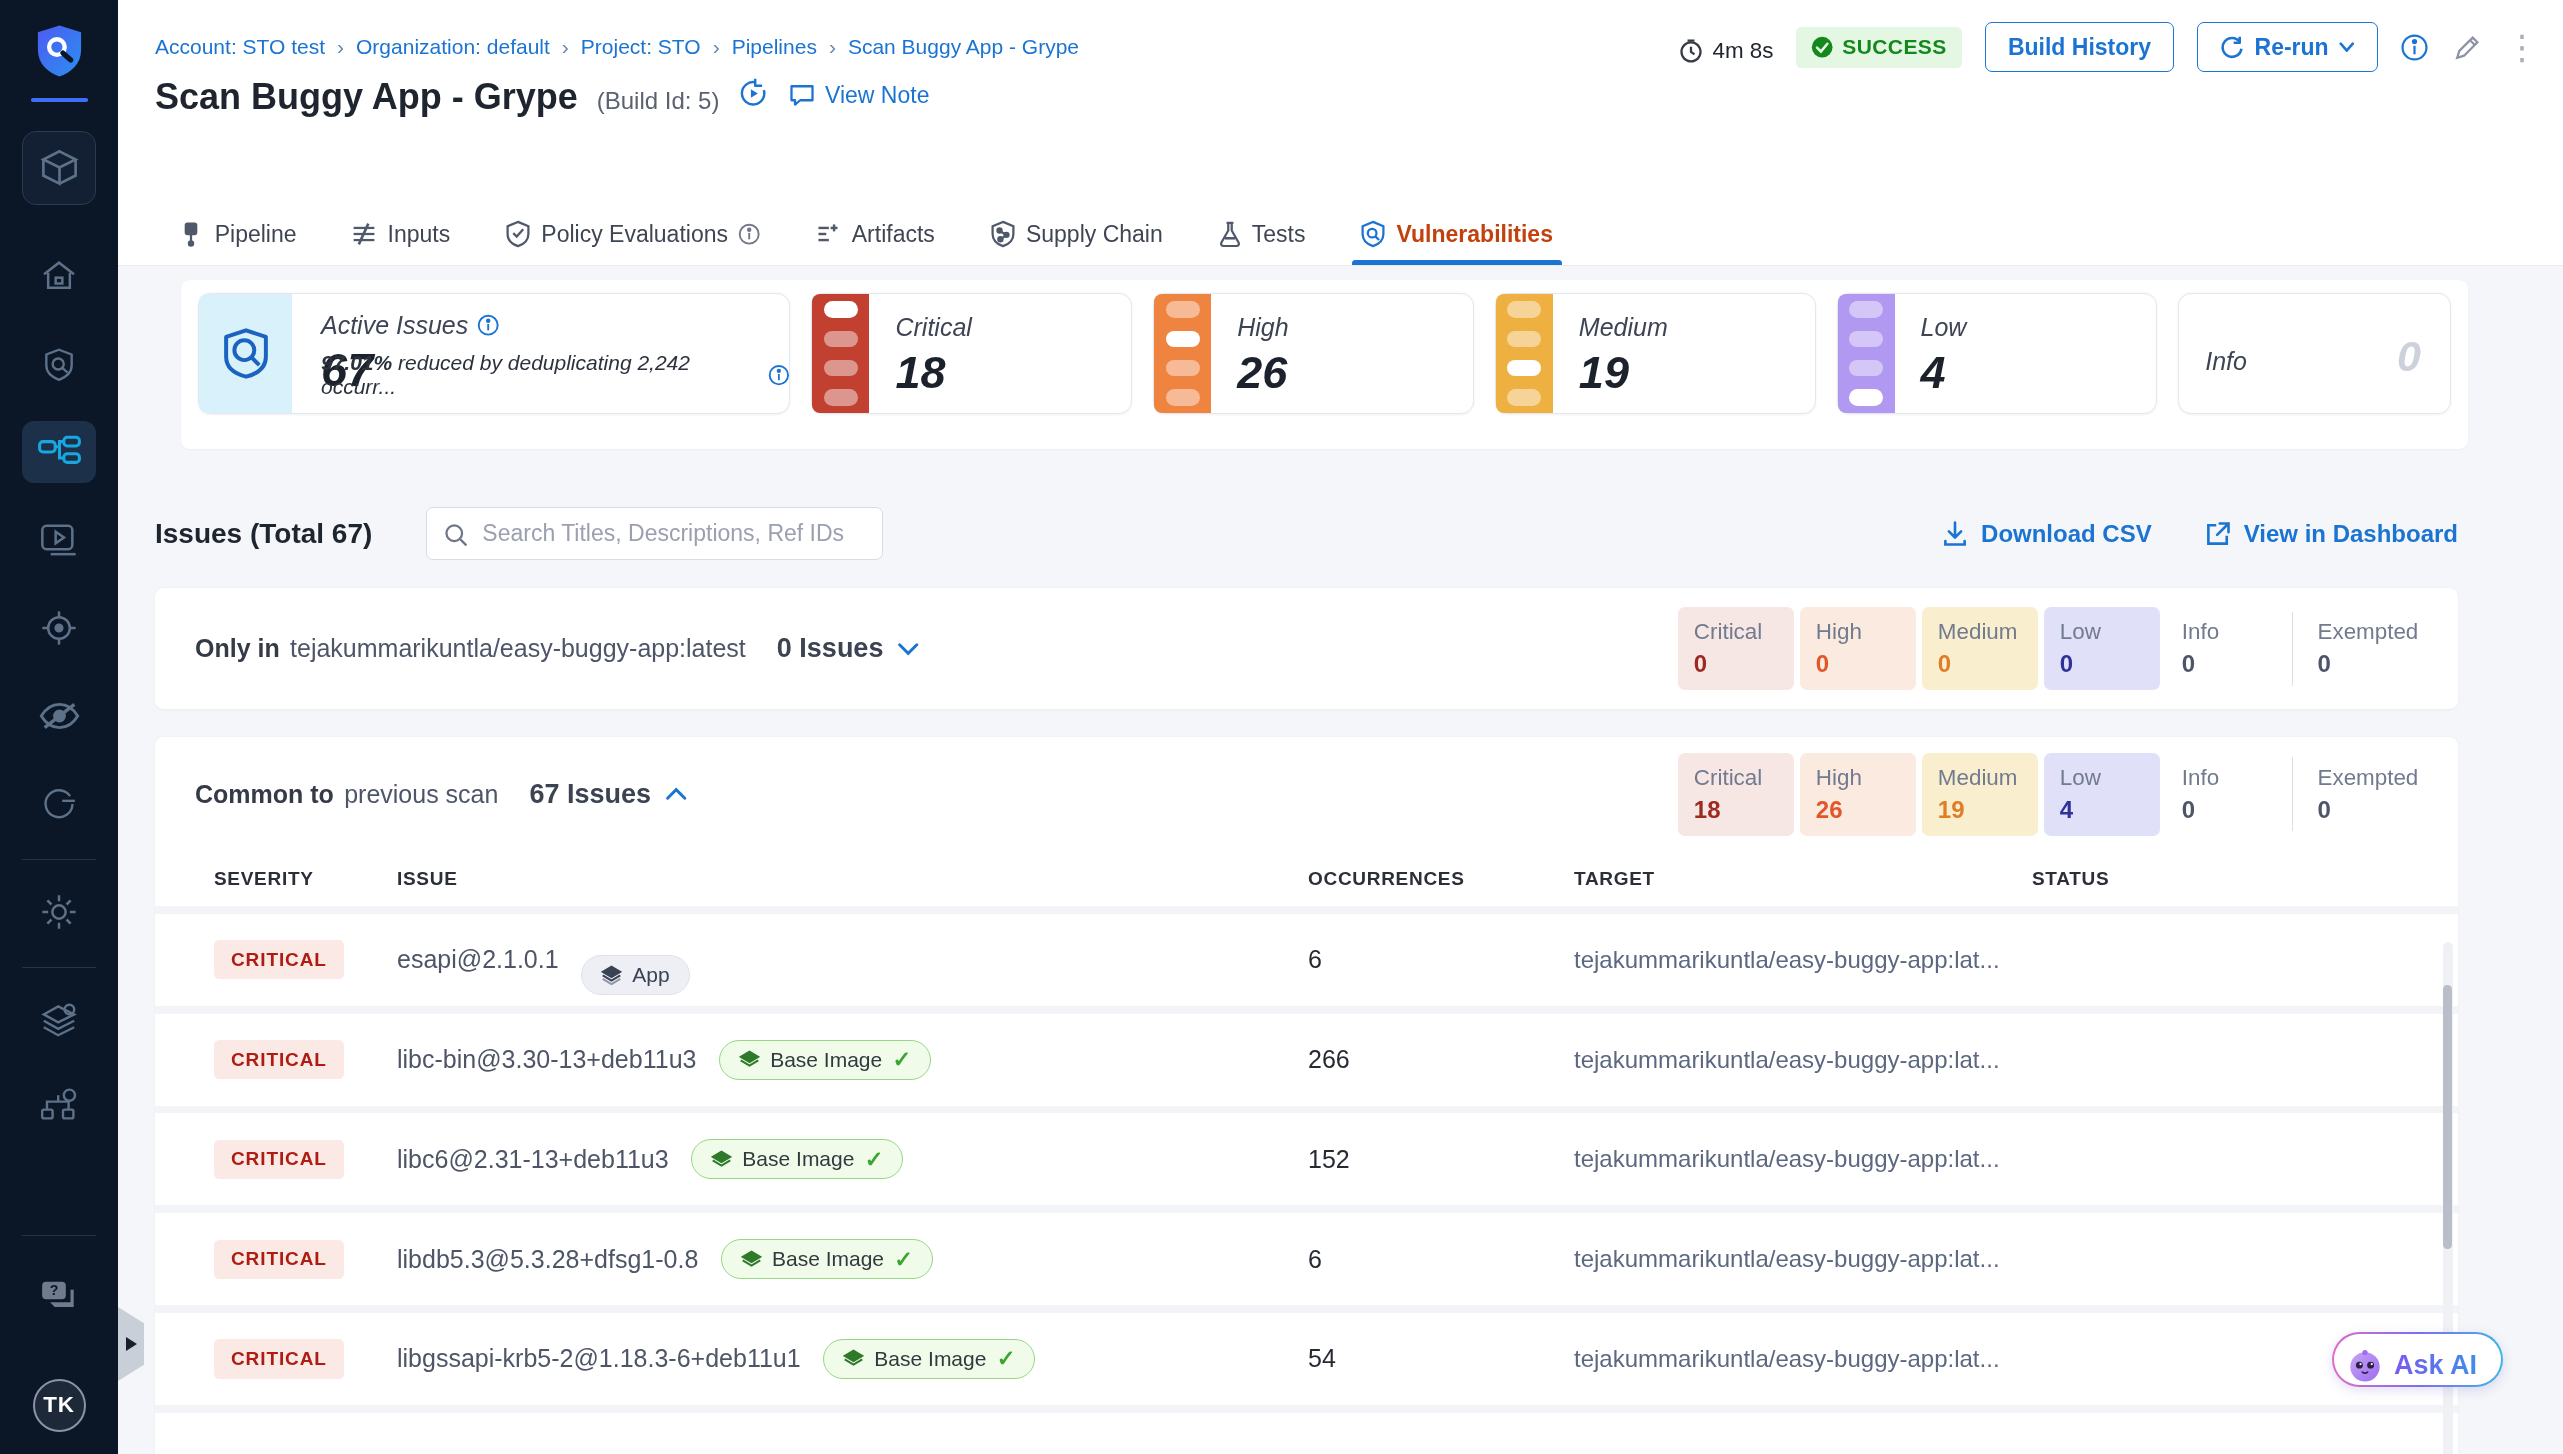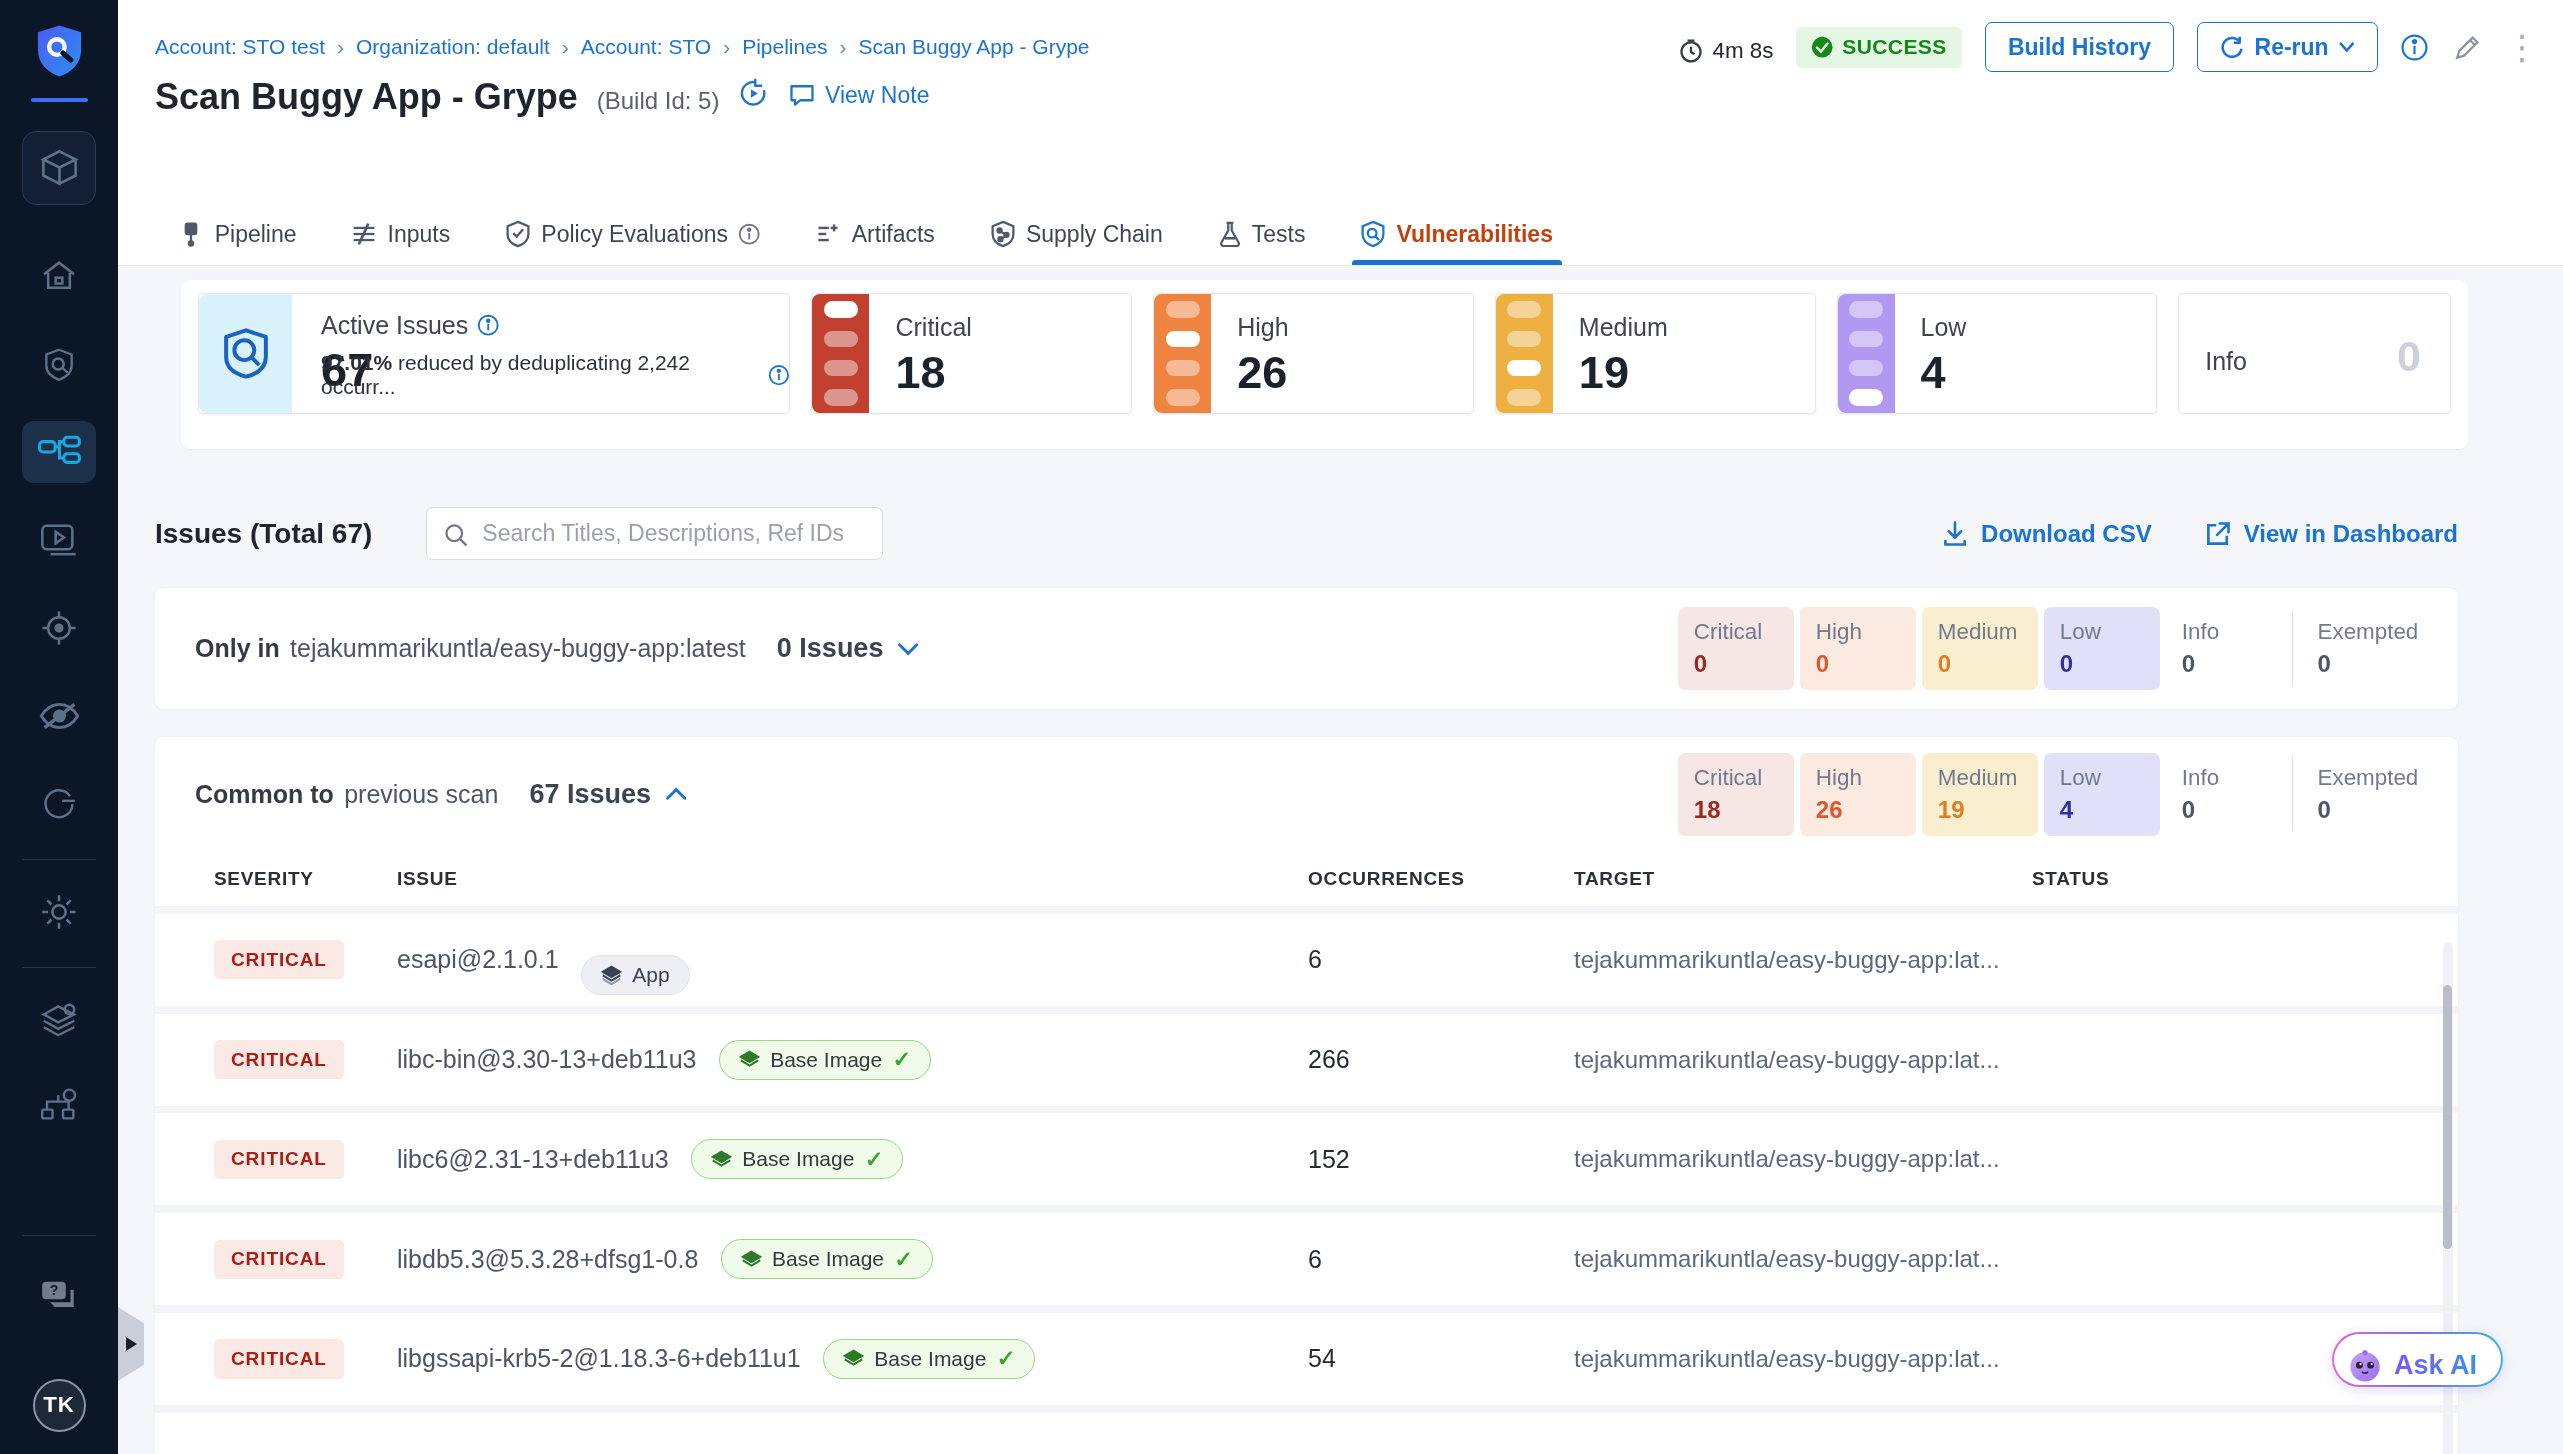--- a/index.html
+++ b/index.html
@@ -49,21 +49,21 @@
   .vert-div{width:0.9px;height:40px;background:#e2e5ea;margin:0 22.4px;}
   .author-name{font-size:24px;color:#4a5160;margin-left:12px;}
   
   .tabs{position:absolute;left:57px;bottom:0;display:flex;gap:48px;}
   .tab{display:flex;align-items:center;gap:10.3px;font-size:23px;color:#3f4653;padding:14px 3.4px 17px;cursor:pointer;position:relative;}
   .tab.active{color:#c2410c;font-weight:700;}
   .tab.active::after{content:"";position:absolute;left:-5.2px;right:-5.2px;bottom:0;height:5.2px;background:#1b74d2;border-radius:3.4px 3.4px 0 0;}
   
   .cards-wrap{position:absolute;left:181px;top:280px;width:2287px;height:169px;background:#fff;border-radius:8.6px;
     display:flex;gap:21px;padding:13px 17px;box-shadow:0 0.9px 1.7px rgba(20,30,50,.04);}
-  .sum-card{position:relative;background:#fff;border:1.3px solid #e3e7ee;border-radius:5px;height:121px;box-shadow:0 0.9px 2.6px rgba(20,30,50,.06);}
+  .sum-card{position:relative;background:#fff;border:1.3px solid #e3e7ee;border-radius:13px;height:121px;box-shadow:0 0.9px 2.6px rgba(20,30,50,.06);font-style:italic;}
   .card-active{width:593px;}
   .icon-panel{position:absolute;left:0;top:0;bottom:0;width:93px;background:#d9f1fb;border-radius:7.8px 0 0 7.8px;
     display:flex;align-items:center;justify-content:center;}
   .card-active .lbl{position:absolute;left:122px;top:17px;}
   .card-active .num{position:absolute;left:122px;top:48px;font-size:47px;font-weight:700;color:#1c222b;}
   .dedup{position:absolute;left:122px;bottom:14px;font-size:21px;color:#2c323d;display:flex;align-items:center;gap:10.3px;}
   .dedup b{font-weight:700;}
   .lbl{display:flex;align-items:center;gap:8.6px;font-size:25px;color:#3d4454;}
   .card-sev{width:321px;}
   .strip{position:absolute;left:0;top:0;bottom:0;width:57px;border-radius:7.8px 0 0 7.8px;display:flex;flex-direction:column;
@@ -258,21 +258,21 @@
     <span class="tri"></span>
   </div>
 
 <header class="topbar">
   <div class="crumb-row">
     <nav class="breadcrumb">
       <a>Account: STO test</a>
       <span class="crumb-sep">›</span>
       <a>Organization: default</a>
       <span class="crumb-sep">›</span>
-      <a>Account: STO</a>
+      <a>Project: STO</a>
       <span class="crumb-sep">›</span>
       <a>Pipelines</a>
       <span class="crumb-sep">›</span>
       <a>Scan Buggy App - Grype</a>
     </nav>
     <div class="crumb-right">
       <span class="duration">
         <svg width="26" height="26" viewBox="0 0 30 30" fill="none" stroke="#383c46" stroke-width="2.6">
           <circle cx="15" cy="16" r="11"></circle>
             <path d="M15 10 V16 L19 19"></path>

